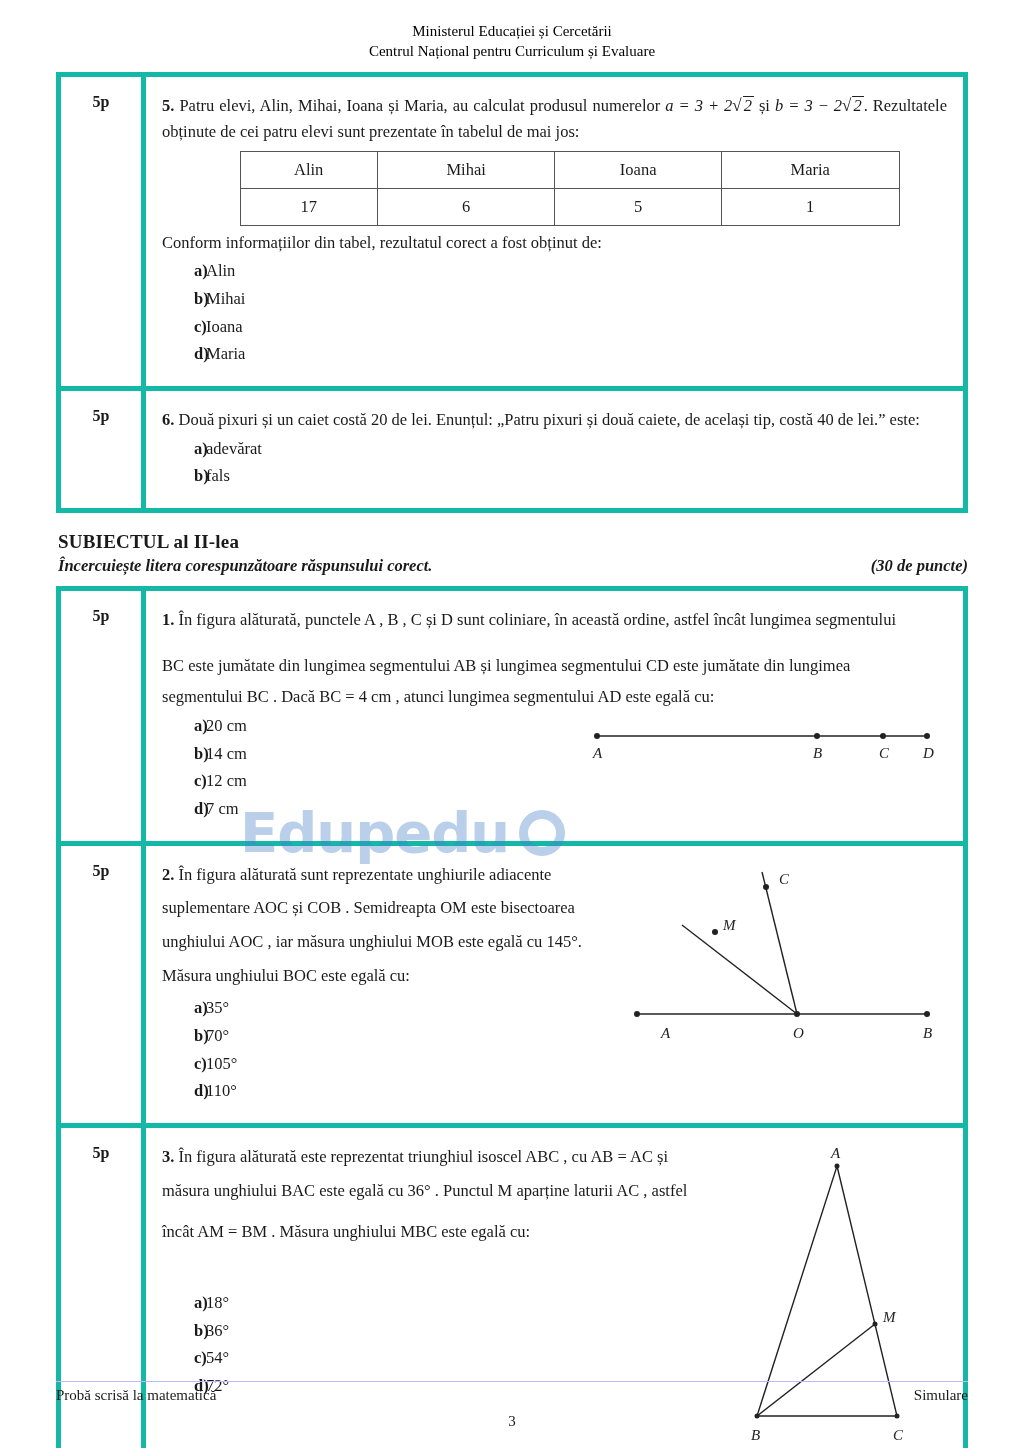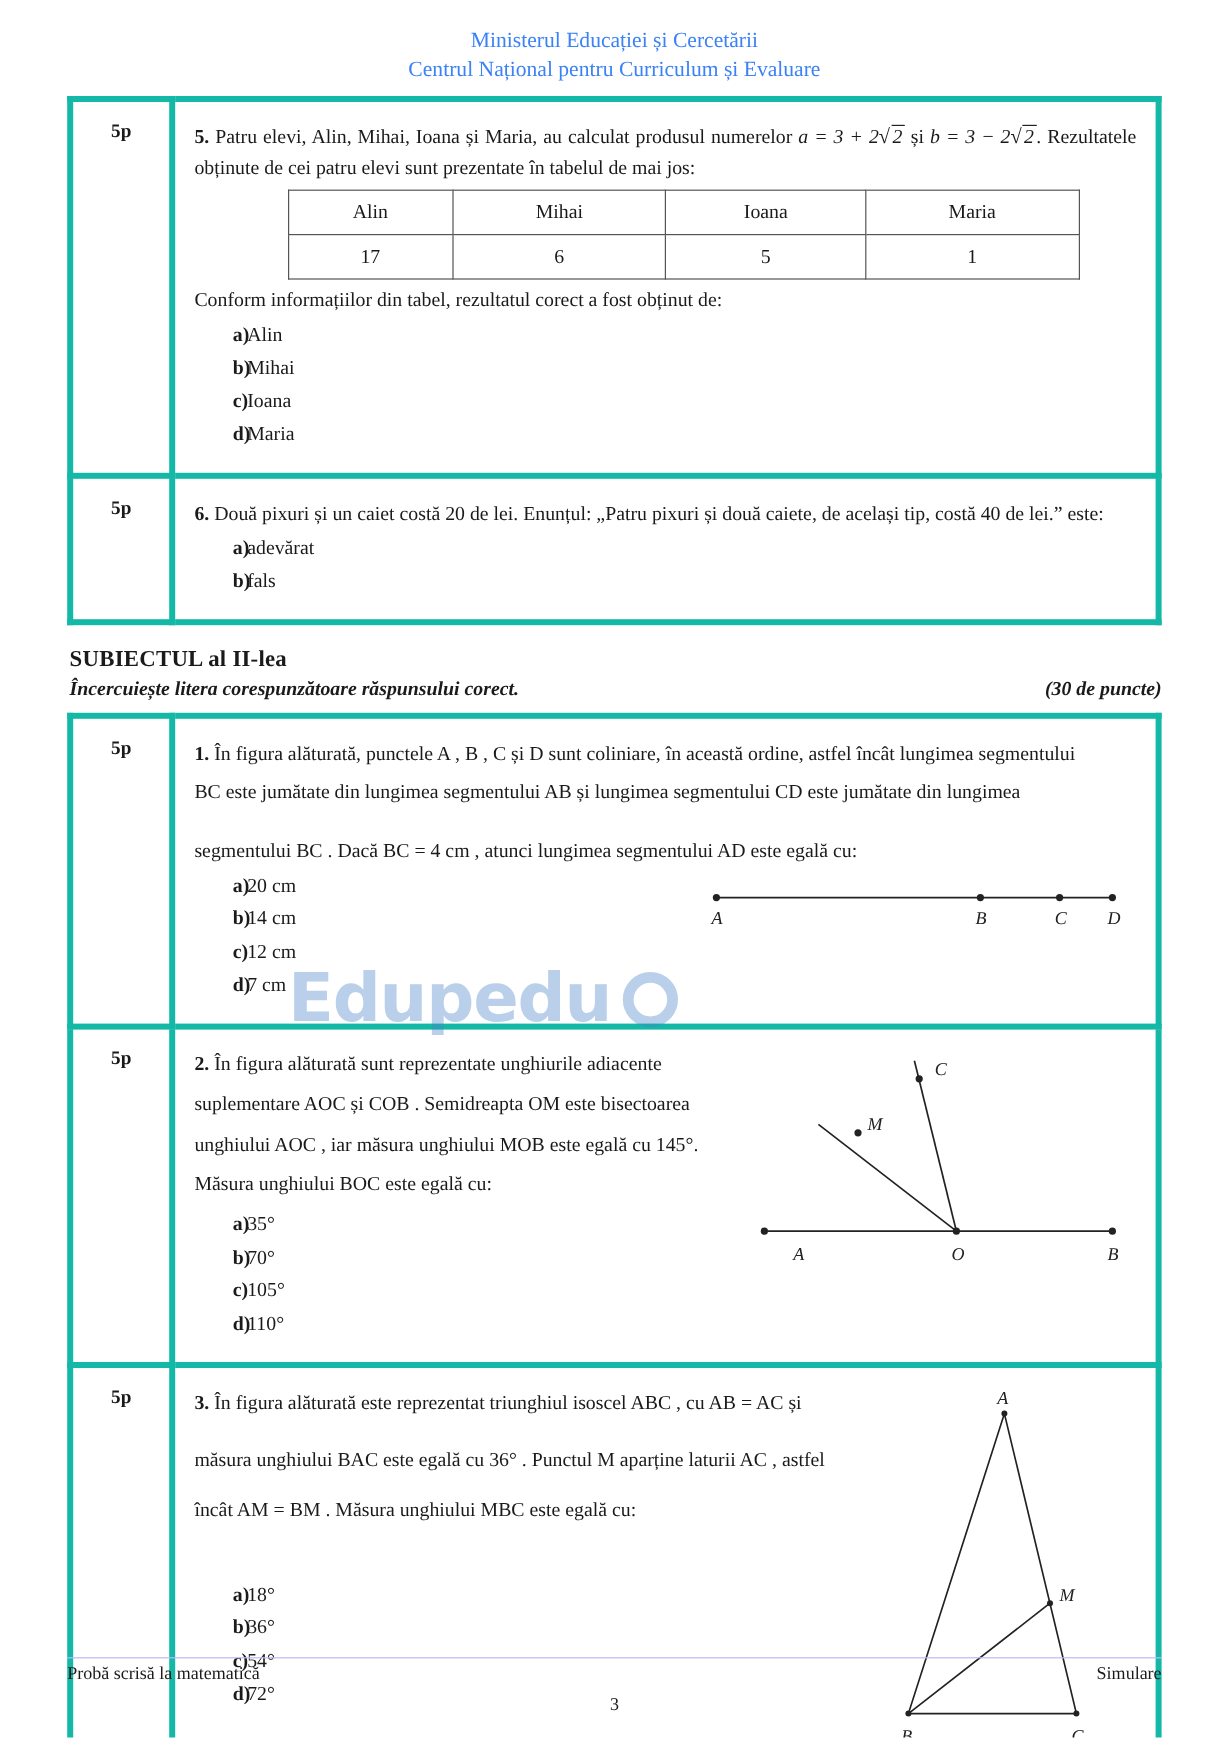--- a/index.html
+++ b/index.html
@@ -17,23 +17,23 @@
   }
   .page {
     position: relative;
     width: 1024px;
     height: 1448px;
     box-sizing: border-box;
     padding: 22px 56px 0 56px;
   }
   .header {
     text-align: center;
-    font-size: 18px;
+    font-size: 15px;
     line-height: 1.32;
-    color: #3b82f6;
+    color: #000000;
   }
   .header div { white-space: nowrap; }
 
   table.qtable {
     width: 100%;
     border-collapse: collapse;
     margin-top: 10px;
     table-layout: fixed;
   }
   table.qtable td {
@@ -249,22 +249,22 @@
   <table class="qtable">
 
     <tbody>
         <tr>
       <td class="points">5p</td>
       <td class="body">
         <div>
           <b class="qnum">1.</b>
           <span>În figura alăturată, punctele A , B , C  și D  sunt coliniare, în această ordine, astfel încât lungimea segmentului</span>
         </div>
-        <div style="margin-top:6px">BC  este jumătate din lungimea segmentului AB  și lungimea segmentului CD  este jumătate din lungimea</div>
-        <div style="margin-top:24px">segmentului BC . Dacă BC = 4 cm , atunci lungimea segmentului AD  este egală cu:</div>
+        <div style="margin-top:20px">BC  este jumătate din lungimea segmentului AB  și lungimea segmentului CD  este jumătate din lungimea</div>
+        <div style="margin-top:6px">segmentului BC . Dacă BC = 4 cm , atunci lungimea segmentului AD  este egală cu:</div>
         <div class="flexrow">
           <div class="textcol">
             <ul class="choices">
               <li><span class="lbl">a)</span><span class="val">20 cm</span></li>
               <li><span class="lbl">b)</span><span class="val">14 cm</span></li>
               <li><span class="lbl">c)</span><span class="val">12 cm</span></li>
               <li><span class="lbl">d)</span><span class="val">7 cm</span></li>
             </ul>
           </div>
           <div class="figcol">
@@ -326,21 +326,21 @@
 
     <tr>
       <td class="points">5p</td>
       <td class="body">
         <div class="flexrow">
           <div class="textcol" style="max-width:660px">
             <div>
               <b class="qnum">3.</b>
               <span>În figura alăturată este reprezentat triunghiul isoscel ABC , cu AB = AC  și</span>
             </div>
-            <div style="margin-top:22px">măsura unghiului BAC este egală cu 36° . Punctul  M  aparține laturii AC , astfel</div>
+            <div style="margin-top:8px">măsura unghiului BAC este egală cu 36° . Punctul  M  aparține laturii AC , astfel</div>
             <div style="margin-top:16px">încât AM = BM . Măsura unghiului MBC este egală cu:</div>
             <ul class="choices" style="margin-top:46px">
               <li><span class="lbl">a)</span><span class="val">18°</span></li>
               <li><span class="lbl">b)</span><span class="val">36°</span></li>
               <li><span class="lbl">c)</span><span class="val">54°</span></li>
               <li><span class="lbl">d)</span><span class="val">72°</span></li>
             </ul>
           </div>
           <div class="figcol">
             <svg width="200" height="320" viewBox="0 0 200 320">

